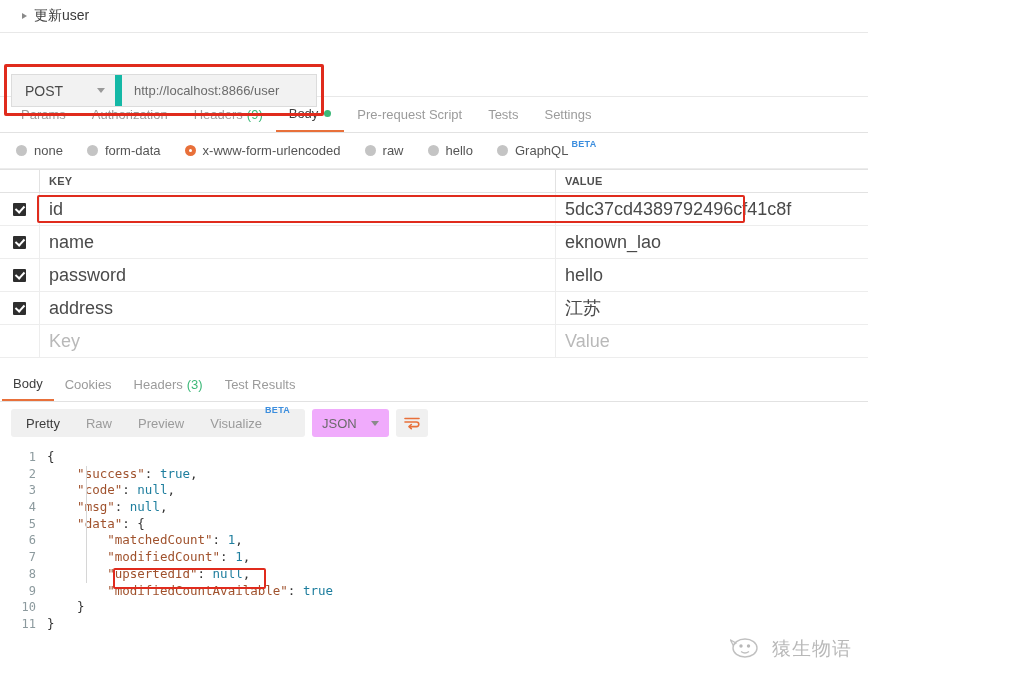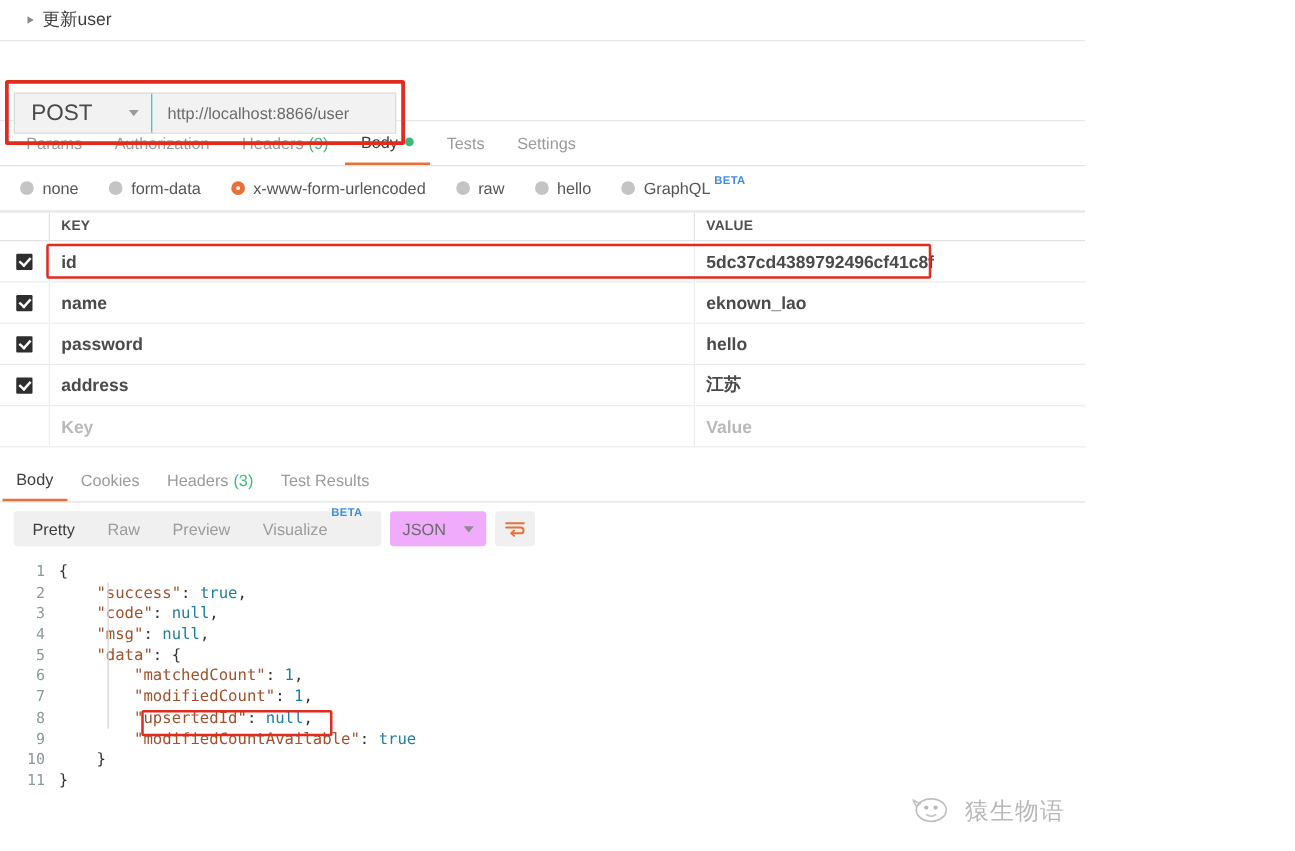--- a/index.html
+++ b/index.html
@@ -56,22 +56,22 @@
     background:#f2f2f2;
     border:1px solid #dcdcdc;
     box-sizing:border-box;
   }
   .method{
     width:110px;
     display:flex;align-items:center;
     justify-content:space-between;
     padding:0 10px 0 13px;
     box-sizing:border-box;
-    border-right:1px solid #14b8a6;
-    font-size:18px;color:#4a4a4a;gap:22px;
+    border-right:7px solid #14b8a6;
+    font-size:14px;color:#4a4a4a;gap:22px;
   }
   .method .arrow{
     width:0;height:0;
     border-left:4.5px solid transparent;
     border-right:4.5px solid transparent;
     border-top:5px solid #9a9a9a;
   }
   .url-input{
     flex:1;
     display:flex;align-items:center;
@@ -168,21 +168,21 @@
     padding-left:9px;box-sizing:border-box;
     border-right:1px solid #ededed;
   }
   .kvrow.head .key-cell{border-right:1px solid #e2e2e2;}
   .val-cell{
     flex:1;height:100%;
     display:flex;align-items:center;
     padding-left:9px;box-sizing:border-box;
   }
   .col-label{font-size:11px;font-weight:bold;color:#4f4f4f;letter-spacing:.2px;}
-  .cellval{font-size:14px;color:#4a4a4a;font-weight:bold;}
+  .cellval{font-size:18px;color:#4a4a4a;}
   .cellval.ph{color:#b9b9b9;}
   .row-highlight{
     position:absolute;
     left:37px;top:2px;
     width:708px;height:28px;
     border:2.5px solid #e02b1d;
     border-radius:2px;
     box-sizing:border-box;
     pointer-events:none;z-index:4;
   }
@@ -307,20 +307,23 @@
     <div class="req-tab">
       <span>Authorization</span>
     </div>
     <div class="req-tab">
       <span>Headers</span>
       <span class="count">(9)</span>
     </div>
     <div class="req-tab active">
       <span>Body</span>
       <span class="greendot"></span>
+    </div>
+    <div class="req-tab">
+      <span>Pre-request Script</span>
     </div>
     <div class="req-tab">
       <span>Tests</span>
     </div>
     <div class="req-tab">
       <span>Settings</span>
     </div>
   </div>
 
   <div class="body-types">

